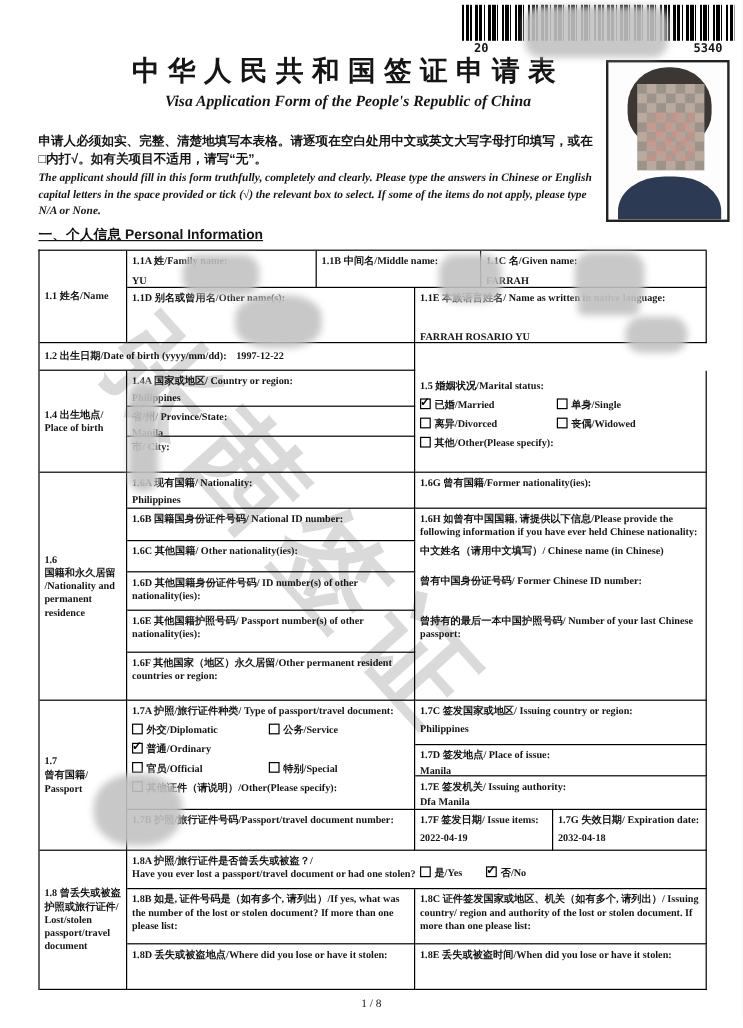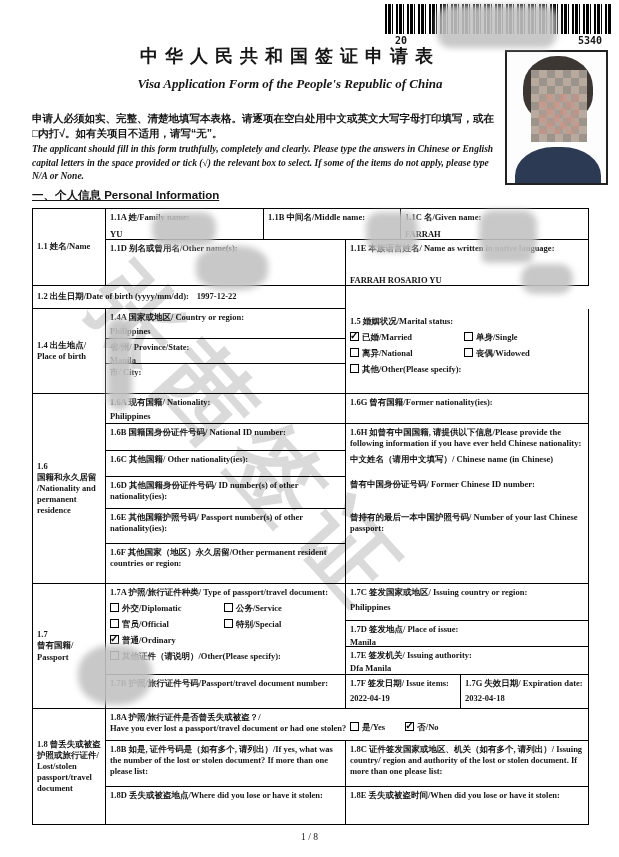--- a/index.html
+++ b/index.html
@@ -4,21 +4,21 @@
 <style>
   html,body{margin:0;padding:0;background:#e8e8e8;}
   .page{position:relative;width:619px;height:857px;background:#ffffff;overflow:hidden;
         font-family:"Liberation Serif","DejaVu Serif",serif;color:#151515;}
   
   .barcode{position:absolute;left:385px;top:4px;width:227px;height:30px;
     background:repeating-linear-gradient(90deg,#000 0 2px,#fff 2px 3px,#000 3px 6px,#fff 6px 7px,#000 7px 8px,#fff 8px 11px);}
   .barcode-num{position:absolute;left:385px;top:35px;width:227px;display:flex;justify-content:space-between;
     font-family:"DejaVu Sans Mono",monospace;font-size:10px;font-weight:bold;padding:0 10px;box-sizing:border-box;}
   .title{position:absolute;left:60px;top:44px;width:460px;text-align:center;
-    font-size:18px;font-weight:bold;letter-spacing:7px;font-family:"Liberation Sans",sans-serif;}
+    font-size:23px;font-weight:bold;letter-spacing:7px;font-family:"Liberation Sans",sans-serif;}
   .subtitle{position:absolute;left:60px;top:76px;width:460px;text-align:center;
     font-size:13px;font-weight:bold;font-style:italic;}
   .photo{position:absolute;left:505px;top:50px;width:103px;height:135px;border:2px solid #222;background:#fdfdfd;box-sizing:border-box;}
   .hair{position:absolute;left:16px;top:4px;width:70px;height:66px;background:#3d3734;border-radius:48% 48% 42% 42%;}
   .mosaic{position:absolute;left:24px;top:18px;width:56px;height:72px;
     background:repeating-conic-gradient(#b9aa9f 0% 25%,#9c938b 0% 50%);background-size:16px 16px;}
   .mosaic2{position:absolute;left:32px;top:42px;width:40px;height:40px;
     background:repeating-conic-gradient(rgba(203,148,136,.75) 0% 25%,rgba(176,160,150,.6) 0% 50%);background-size:14px 14px;}
   .body-shape{position:absolute;left:8px;bottom:0;width:86px;height:36px;background:#2c3b53;border-radius:45% 45% 0 0/80% 80% 0 0;}
   
@@ -139,21 +139,21 @@
           <div class="val"></div>
         </div>
       </div>
       <div class="c flex1">
         <div style="margin-top:4px">1.5 婚姻状况/Marital status:</div>
         <div class="optrow">
           <span class="opt optcol"><span class="cb on"></span><span>已婚/Married</span></span>
           <span class="opt"><span class="cb"></span><span>单身/Single</span></span>
         </div>
         <div class="optrow">
-          <span class="opt optcol"><span class="cb"></span><span>离异/National</span></span>
+          <span class="opt optcol"><span class="cb"></span><span>离异/Divorced</span></span>
           <span class="opt"><span class="cb"></span><span>丧偶/Widowed</span></span>
         </div>
         <div class="optrow">
           <span class="opt"><span class="cb"></span><span>其他/Other(Please specify):</span></span>
         </div>
       </div>
     </div>
 
     <div class="row" style="height:190px">
       <div class="c lab" style="height:190px">
@@ -203,25 +203,25 @@
       </div>
       <div class="col flex1">
         <div class="row" style="height:91px">
           <div class="c" style="width:240px">
             <div>1.7A 护照/旅行证件种类/ Type of passport/travel document:</div>
             <div class="optrow">
               <span class="opt optcol"><span class="cb"></span><span>外交/Diplomatic</span></span>
               <span class="opt"><span class="cb"></span><span>公务/Service</span></span>
             </div>
             <div class="optrow">
+              <span class="opt"><span class="cb on"></span><span>普通/Ordinary</span></span>
+            </div>
+            <div class="optrow">
               <span class="opt optcol"><span class="cb"></span><span>官员/Official</span></span>
               <span class="opt"><span class="cb"></span><span>特别/Special</span></span>
-            </div>
-            <div class="optrow">
-              <span class="opt"><span class="cb on"></span><span>普通/Ordinary</span></span>
             </div>
             <div class="optrow">
               <span class="opt"><span class="cb"></span><span>其他证件（请说明）/Other(Please specify):</span></span>
             </div>
           </div>
           <div class="col flex1">
             <div class="c" style="height:37px">
               <div>1.7C 签发国家或地区/ Issuing country or region:</div>
               <div class="val" style="margin-top:4px">Philippines</div>
             </div>

